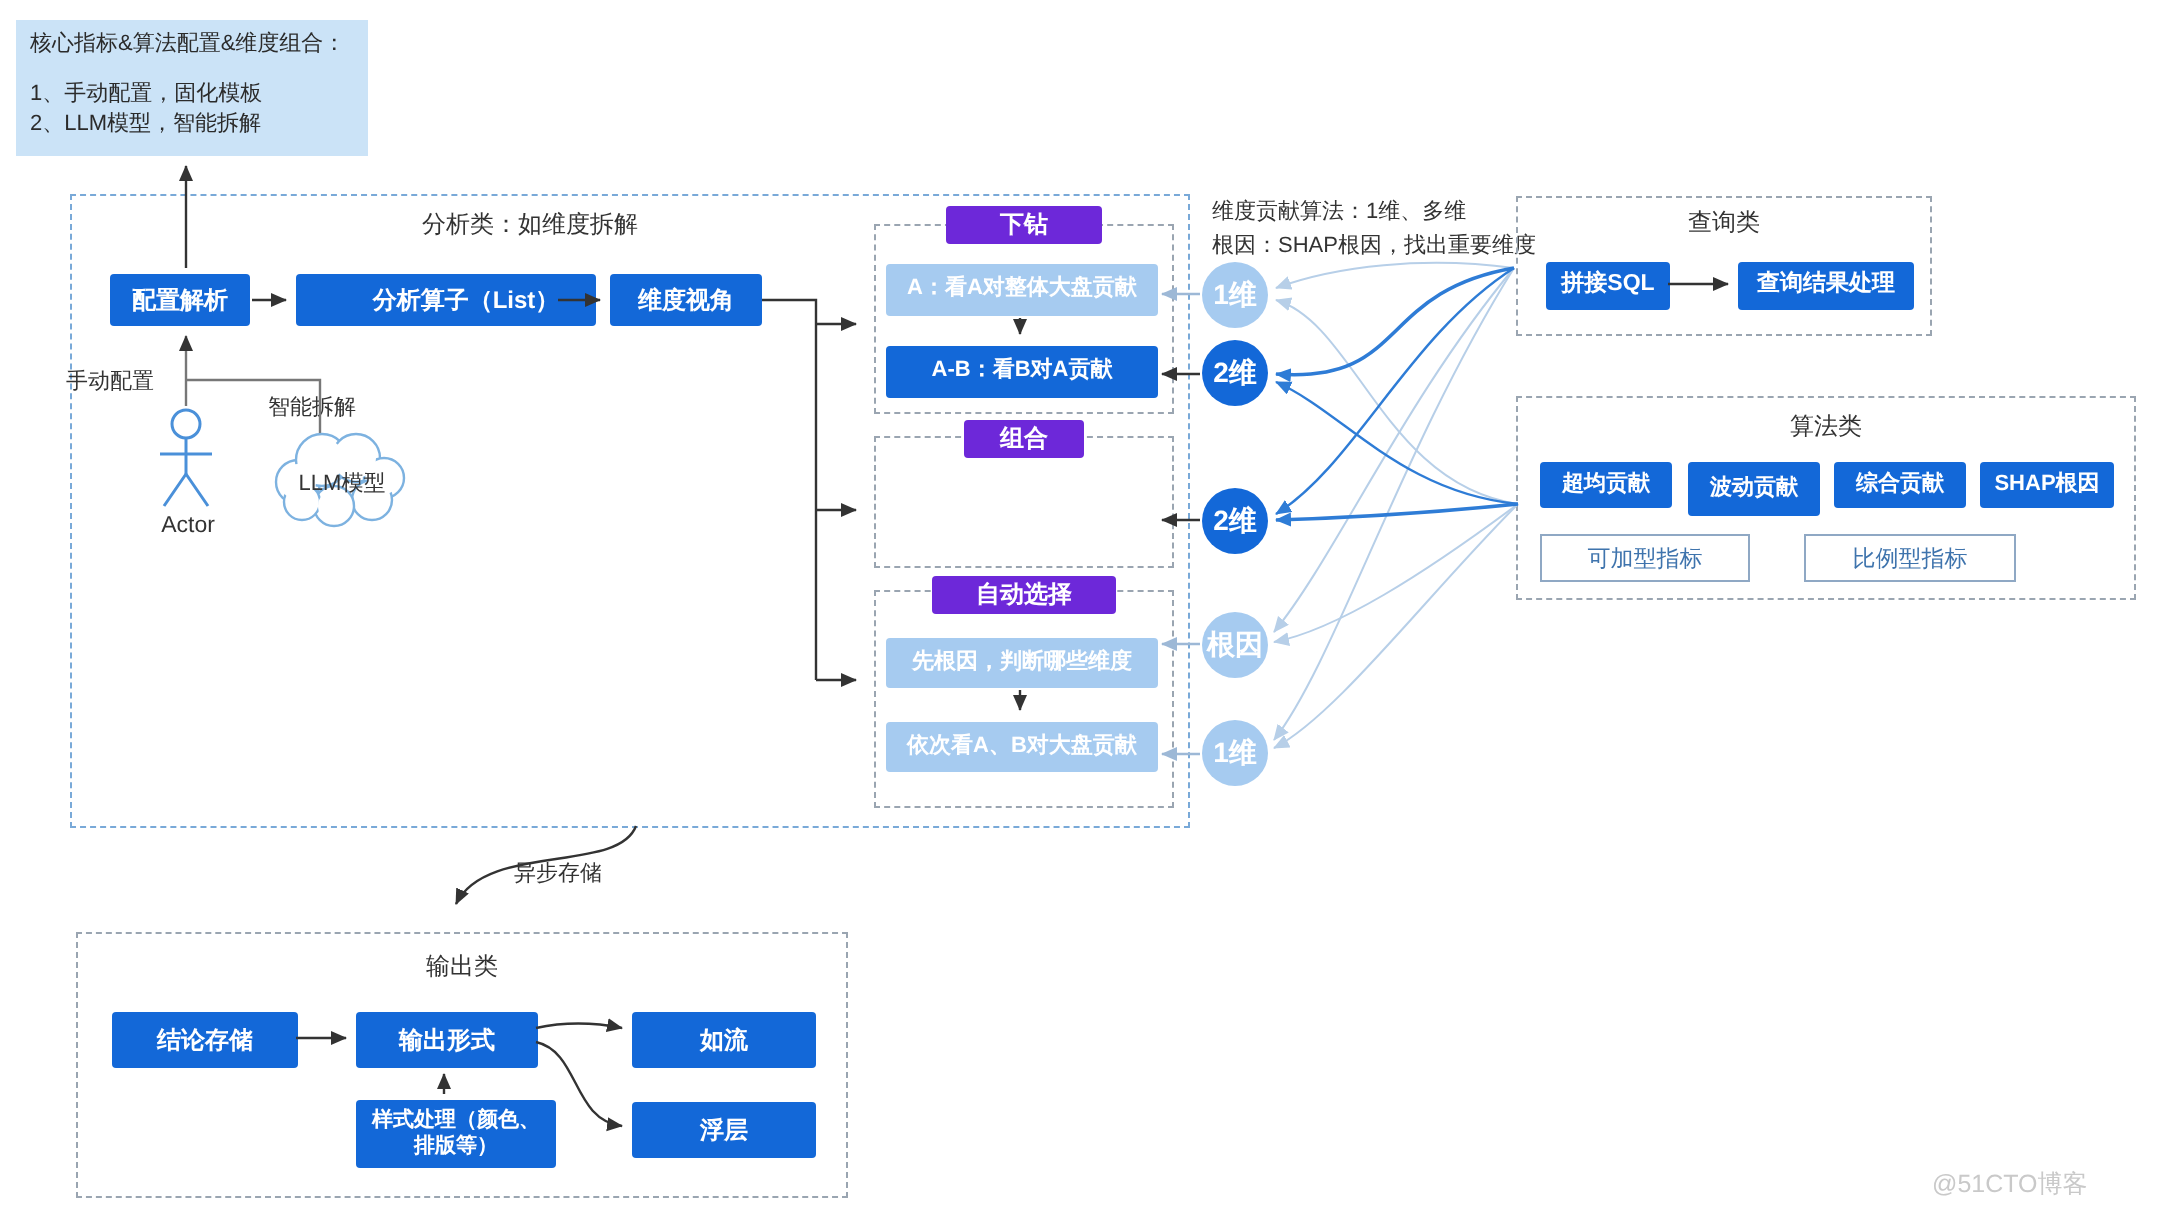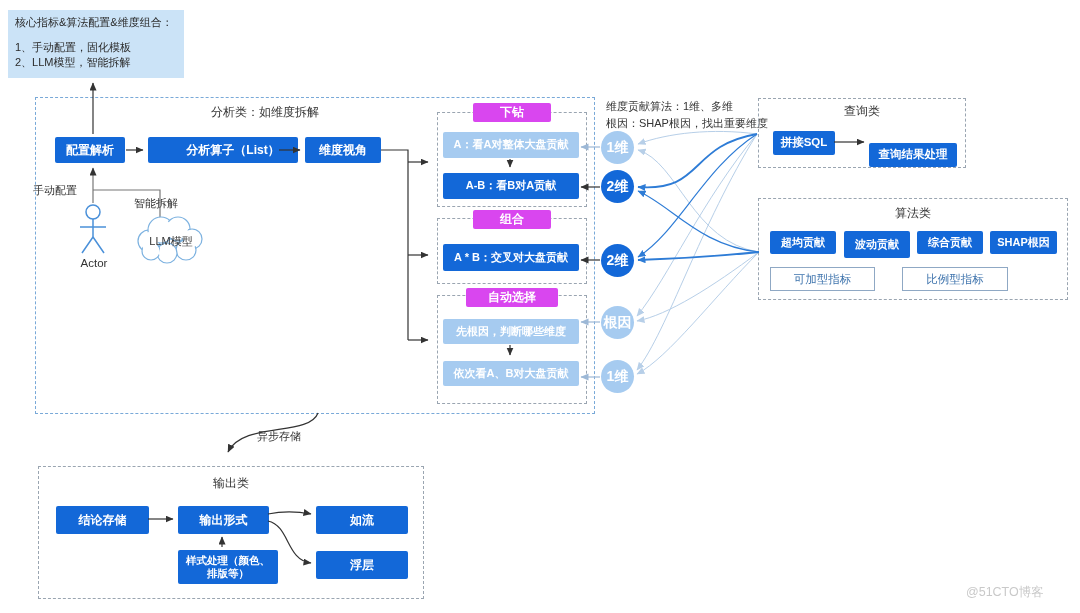--- a/index.html
+++ b/index.html
@@ -5,21 +5,21 @@
   html,body{margin:0;padding:0;background:#fff;}
   .canvas{position:relative;width:1080px;height:613px;background:#ffffff;
           font-family:"Liberation Sans","DejaVu Sans",sans-serif;overflow:hidden;}
   .note{position:absolute;left:8px;top:10px;width:162px;height:58px;background:#cbe3f7;
         color:#2b2b2b;font-size:11px;line-height:1.35;padding:5px 7px;}
   .note .nt{margin-bottom:10px;}
   .dashed{position:absolute;border:1px dashed #9aa5b1;}
   .dashed.blue{border-color:#79a9d8;}
   .grp-label{position:absolute;left:50%;transform:translateX(-50%);font-size:12px;color:#333;white-space:nowrap;}
   .grp-label.ml{left:175px;transform:none;}
-  .grp-title{position:absolute;left:50%;transform:translateX(-50%);background:#d946ef;color:#fff;
+  .grp-title{position:absolute;left:50%;transform:translateX(-50%);background:#6d28d9;color:#fff;
              font-weight:bold;font-size:12px;display:flex;align-items:center;justify-content:center;border-radius:2px;font-family:Liberation Mono, monospace;}
   .node{position:absolute;display:flex;align-items:center;justify-content:center;font-weight:bold;
         color:#fff;font-size:12px;border-radius:2px;text-align:center;line-height:1.2;}
   .node.dark{background:#1368d8;}
   .node.light{background:#a6cbf0;}
   .node.sm{font-size:11px;}
   .outline-box{position:absolute;background:#fff;border:1px solid #8fa8c4;color:#3f74ad;
                display:flex;align-items:center;justify-content:center;font-size:11.5px;}
   .circle{position:absolute;width:33px;height:33px;border-radius:50%;display:flex;align-items:center;
           justify-content:center;color:#fff;font-size:14px;font-weight:bold;}
@@ -53,22 +53,21 @@
   <div class="lbl" style="left:134px;top:196px;">智能拆解</div>
   <div class="lbl" style="left:72px;top:257px;width:44px;text-align:center;font-size:11.5px;">Actor</div>
 
   <div class="dashed" style="left:437px;top:112px;width:148px;height:93px;">
     <div class="grp-title" style="top:-10px;width:78px;height:19px;">下钻</div>
     <div class="node light sm" style="left:5px;top:19px;width:136px;height:26px;">A：看A对整体大盘贡献</div>
     <div class="node dark sm" style="left:5px;top:60px;width:136px;height:26px;">A-B：看B对A贡献</div>
   </div>
 
   <div class="dashed" style="left:437px;top:218px;width:148px;height:64px;">
-    <div class="grp-title" style="top:-9px;width:78px;height:19px;">组合</div>
-    <div class="node dark sm" style="left:5px;top:25px;width:136px;height:27px;">A * B：交叉对大盘贡献</div>
+    <div class="grp-title" style="top:-9px;width:60px;height:19px;">组合</div>
   </div>
 
   <div class="dashed" style="left:437px;top:295px;width:148px;height:107px;">
     <div class="grp-title" style="top:-8px;width:92px;height:19px;">自动选择</div>
     <div class="node light sm" style="left:5px;top:65px;width:136px;height:25px;">依次看A、B对大盘贡献</div>
     <div class="node light sm" style="left:5px;top:23px;width:136px;height:25px;">先根因，判断哪些维度</div>
   </div>
 
   <div class="circle light" style="left:601px;top:131px;">1维</div>
   <div class="circle dark" style="left:601px;top:170px;">2维</div>
@@ -77,21 +76,21 @@
   <div class="circle light" style="left:601px;top:360px;">1维</div>
 
   <div class="dim-note">
     <div>维度贡献算法：1维、多维</div>
     <div>根因：SHAP根因，找出重要维度</div>
   </div>
 
   <div class="dashed" style="left:758px;top:98px;width:206px;height:68px;">
     <div class="grp-label" style="top:4px;">查询类</div>
     <div class="node dark" style="left:14px;top:32px;width:62px;height:24px;font-size:11.5px;">拼接SQL</div>
-    <div class="node dark" style="left:110px;top:44px;width:88px;height:24px;font-size:11.5px;">查询结果处理</div>
+    <div class="node dark" style="left:110px;top:32px;width:88px;height:24px;font-size:11.5px;">查询结果处理</div>
   </div>
 
   <div class="dashed" style="left:758px;top:198px;width:308px;height:100px;">
     <div class="grp-label" style="top:6px;">算法类</div>
     <div class="node dark sm" style="left:11px;top:32px;width:66px;height:23px;">超均贡献</div>
     <div class="node dark sm" style="left:85px;top:32px;width:66px;height:27px;">波动贡献</div>
     <div class="node dark sm" style="left:158px;top:32px;width:66px;height:23px;">综合贡献</div>
     <div class="node dark sm" style="left:231px;top:32px;width:67px;height:23px;">SHAP根因</div>
     <div class="outline-box" style="left:11px;top:68px;width:103px;height:22px;">可加型指标</div>
     <div class="outline-box" style="left:143px;top:68px;width:104px;height:22px;">比例型指标</div>

